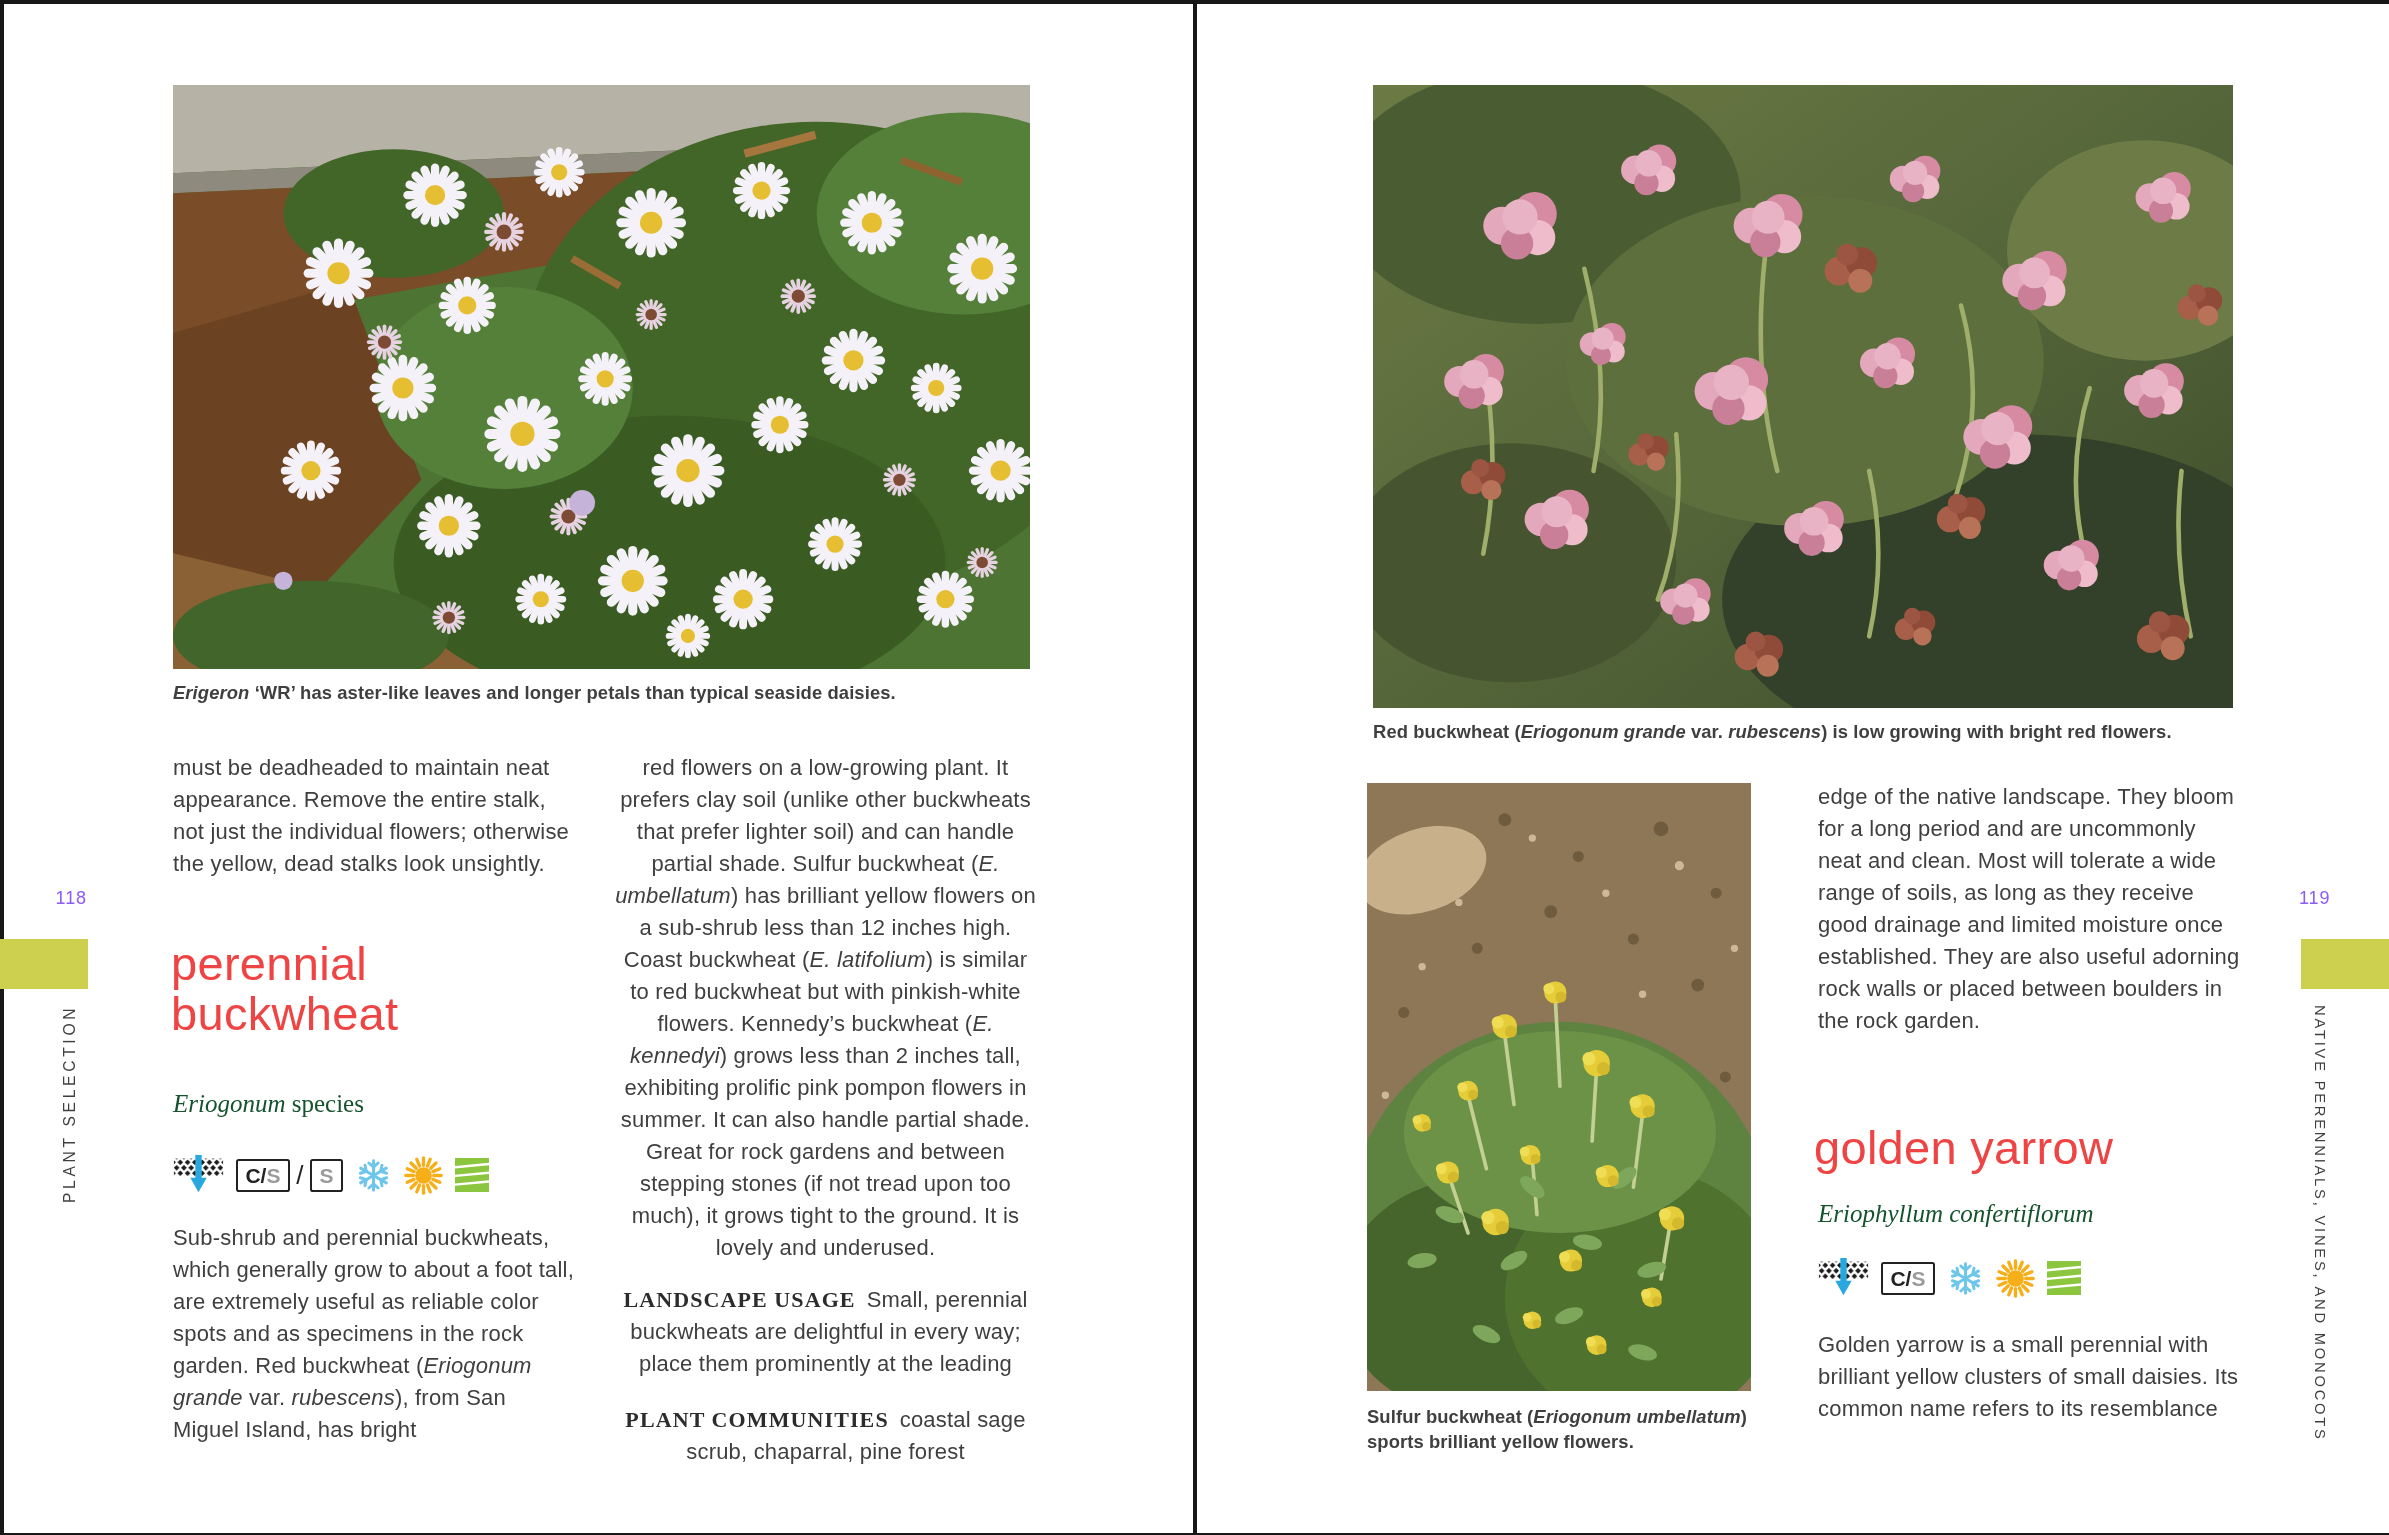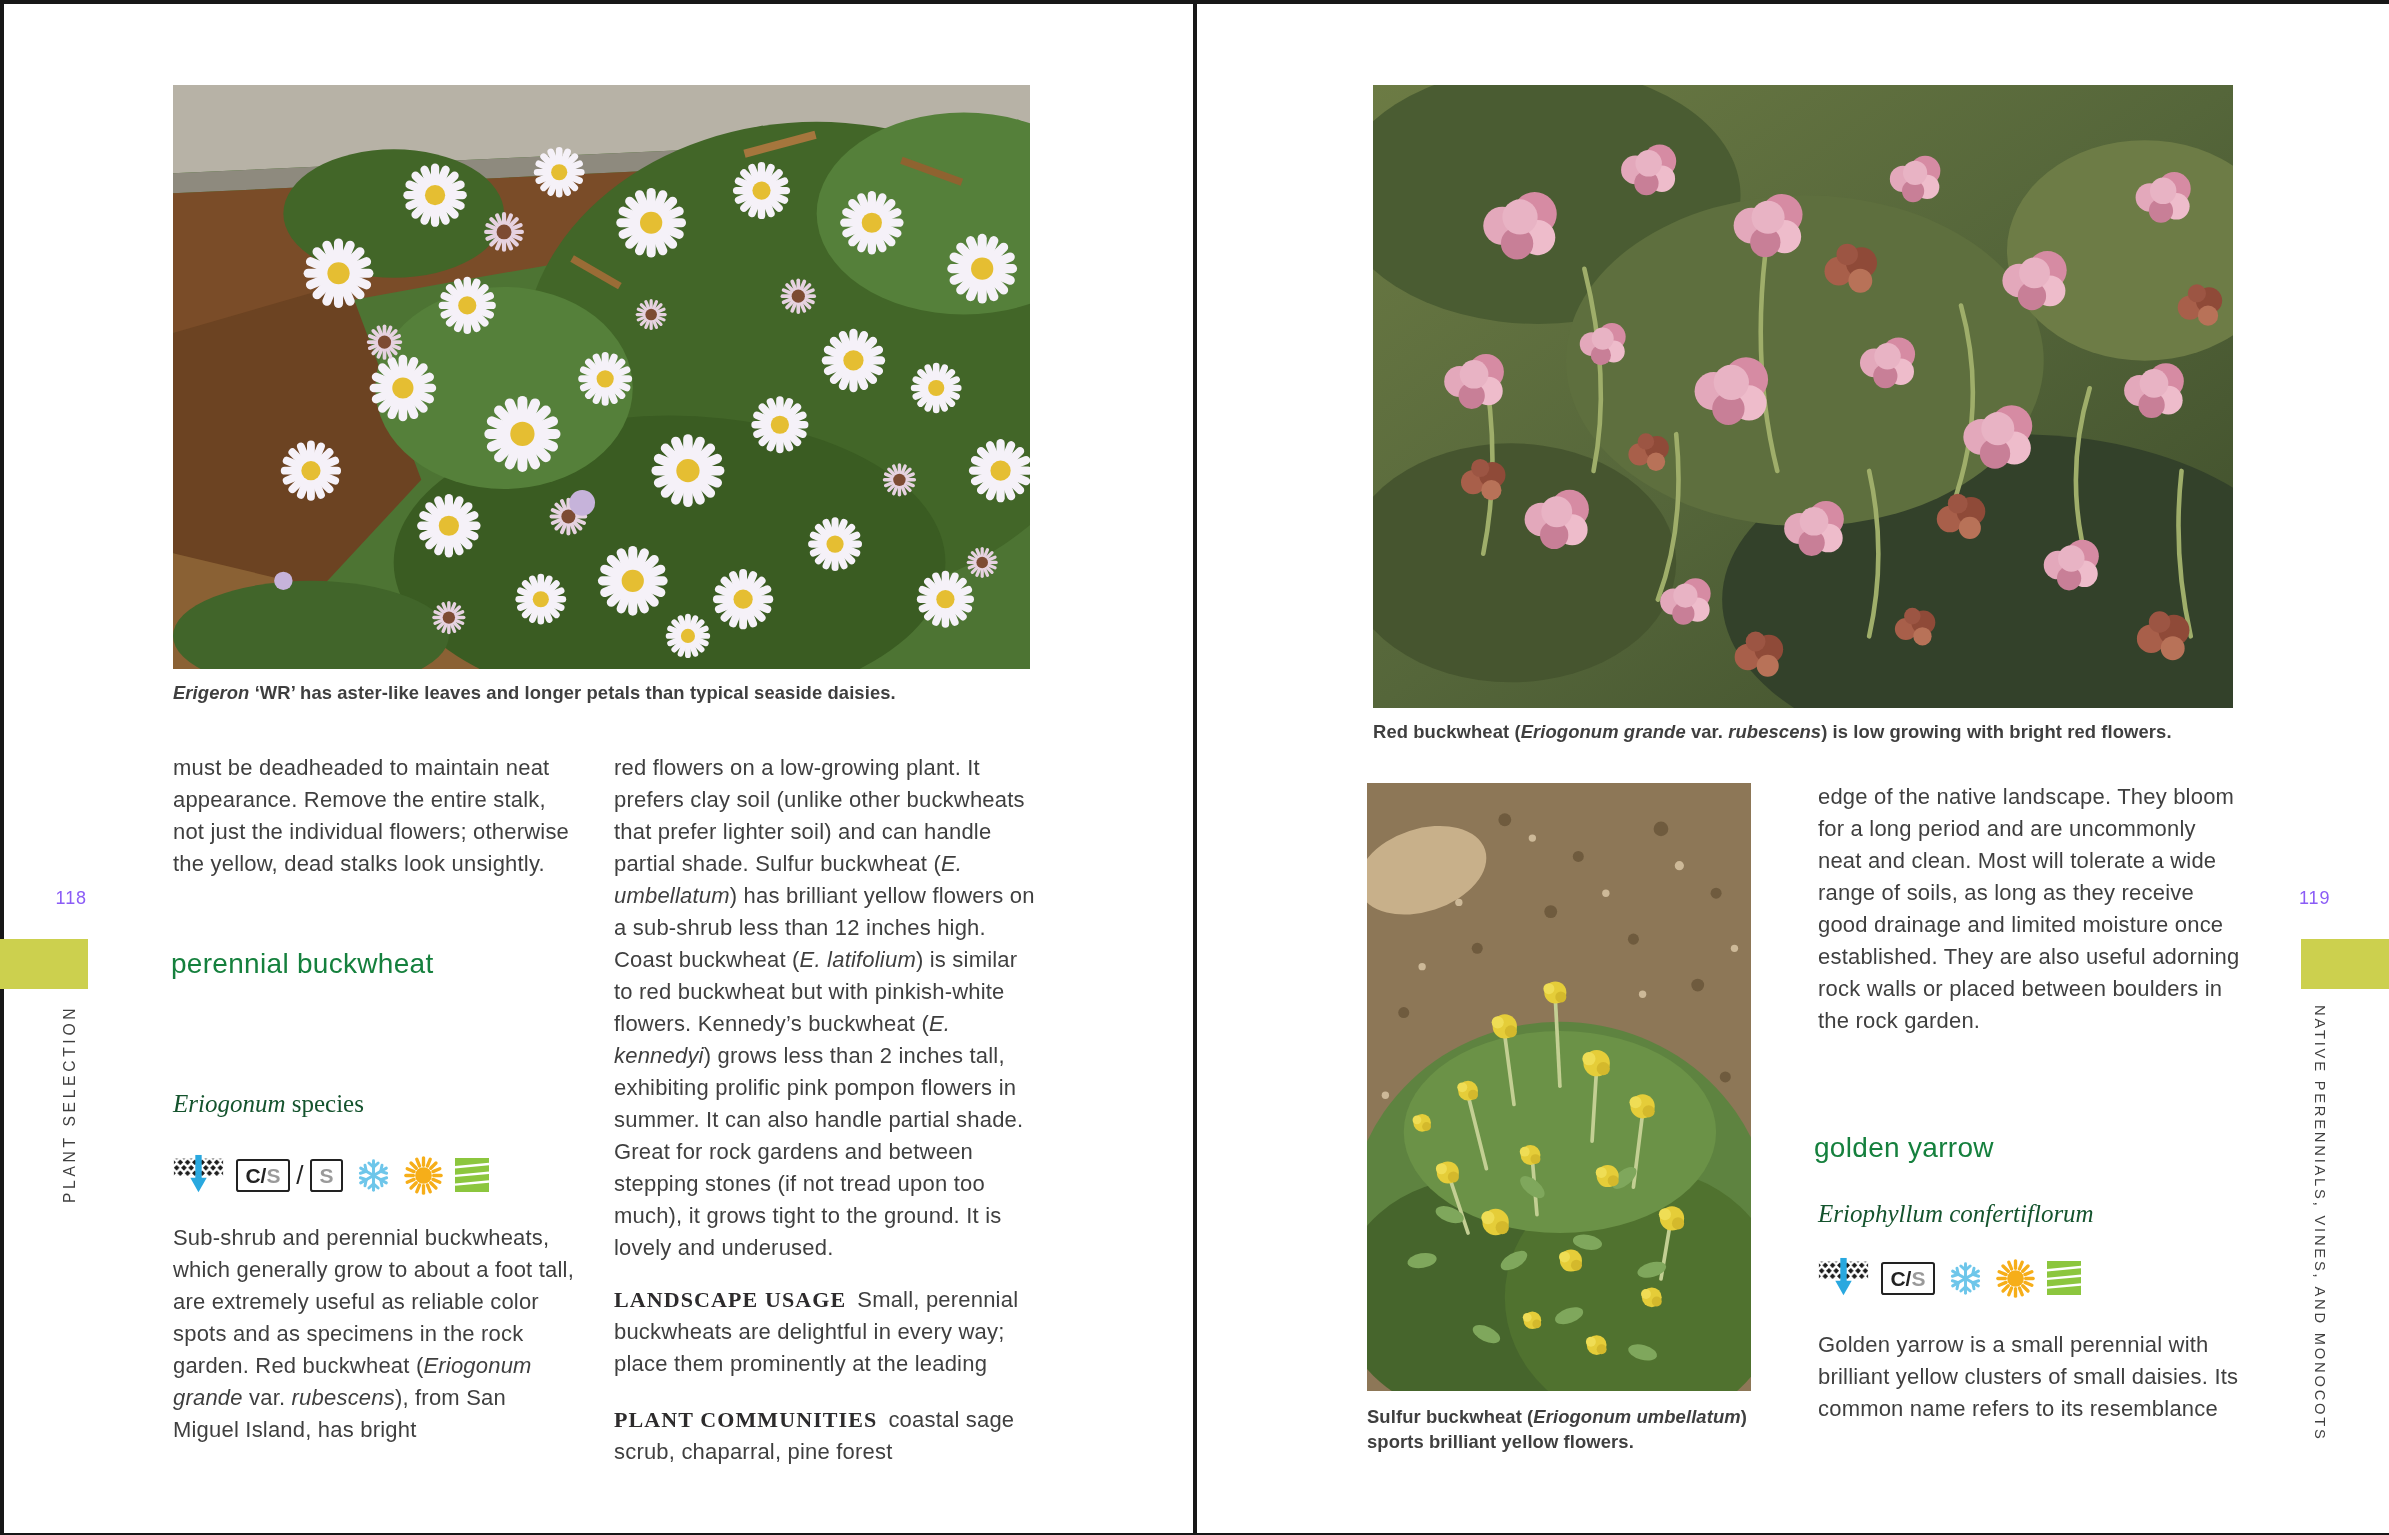--- a/index.html
+++ b/index.html
@@ -4,21 +4,21 @@
 <style>
   html,body{margin:0;padding:0;background:#e8e8e8;}
   #spread{position:relative;width:2389px;height:1536px;background:#ffffff;overflow:hidden;
           font-family:"Liberation Sans",sans-serif;color:#3f3f3f;}
   .abs{position:absolute;}
   .edge{background:#171717;}
   .body{font-size:22px;line-height:32px;letter-spacing:0.2px;margin:0;color:#3f3f3f;}
   .mt26{margin-top:24px;} .mt22{margin-top:20px;}
   .caption{font-size:18.4px;line-height:25px;font-weight:bold;color:#28252
 6;letter-spacing:0.1px;}
-  .title{font-size:28px;line-height:50px;color:#15803d;letter-spacing:0.3px;}
+  .title{font-size:47px;line-height:50px;color:#ef4444;letter-spacing:0.3px;}
   .species{font-family:"Liberation Serif",serif;font-size:25px;color:#14532d;}
   .i{font-style:italic;}
   .g{color:#9a9a9a;}
   .kw{font-family:"Liberation Serif",serif;font-weight:bold;font-size:22px;letter-spacing:1.1px;color:#2d2b2c;margin-right:11px;}
   .pagenum{font-size:18px;color:#8b5cf6;letter-spacing:0.9px;}
   .greenbar{background:#ccd04e;}
   .vlabel{font-size:15.6px;letter-spacing:3.7px;color:#3f3f3f;white-space:nowrap;}
   .vl-left{writing-mode:vertical-rl;transform:rotate(180deg);}
   .vl-right{writing-mode:vertical-rl;font-size:14.7px;letter-spacing:2.8px;}
   .photo{display:block;}
@@ -172,21 +172,21 @@
     <svg width="34" height="34" viewBox="0 0 37 37">
       <rect width="37" height="37" fill="#8cc63e"></rect>
       <line x1="0" y1="10" x2="37" y2="6.5" stroke="#fff" stroke-width="2.6"></line>
       <line x1="0" y1="19.5" x2="37" y2="16" stroke="#fff" stroke-width="2.6"></line>
       <line x1="0" y1="29" x2="37" y2="25.5" stroke="#fff" stroke-width="2.6"></line>
     </svg>
   </div>
 
   <p class="abs body" style="left:173px;top:1222px;width:404px;"><span>Sub-shrub and perennial buckwheats, which generally grow to about a foot tall, are extremely useful as reliable color spots and as specimens in the rock garden. Red buckwheat (</span><span class="i">Eriogonum grande</span><span> var. </span><span class="i">rubescens</span><span>), from San Miguel Island, has bright</span></p>
 
-  <div class="abs" style="left:614px;top:752px;width:423px;">
+  <div class="abs" style="left:614px;top:752px;width:423px;text-align:center;">
     <p class="body"><span>red flowers on a low-growing plant. It prefers clay soil (unlike other buckwheats that prefer lighter soil) and can handle partial shade. Sulfur buckwheat (</span><span class="i">E. umbellatum</span><span>) has brilliant yellow flowers on a sub-shrub less than 12 inches high. Coast buckwheat (</span><span class="i">E. latifolium</span><span>) is similar to red buckwheat but with pinkish-white flowers. Kennedy’s buckwheat (</span><span class="i">E. kennedyi</span><span>) grows less than 2 inches tall, exhibiting prolific pink pompon flowers in summer. It can also handle partial shade. Great for rock gardens and between stepping stones (if not tread upon too much), it grows tight to the ground. It is lovely and underused.</span></p>
     <p class="body mt22"><span class="kw">LANDSCAPE USAGE</span><span>Small, perennial buckwheats are delightful in every way; place them prominently at the leading</span></p>
     <p class="body mt26"><span class="kw">PLANT COMMUNITIES</span><span>coastal sage scrub, chaparral, pine forest</span></p>
   </div>
 
   <div class="abs pagenum" style="left:26px;top:888px;width:61px;text-align:right;">118</div>
   <div class="abs greenbar" style="left:0;top:939px;width:88px;height:50px;"></div>
   <div class="abs vlabel vl-left" style="left:61px;top:1005px;height:198px;">PLANT SELECTION</div>
 
   <svg class="abs photo" style="left:1373px;top:85px;" width="860" height="623" viewBox="0 0 936 678" preserveAspectRatio="none">

